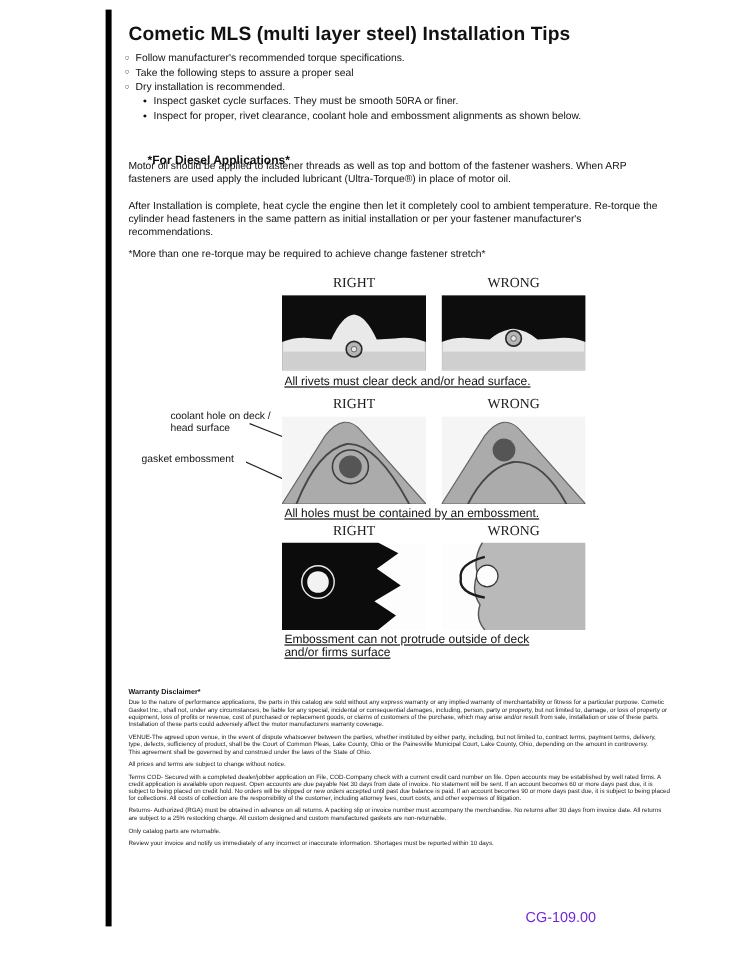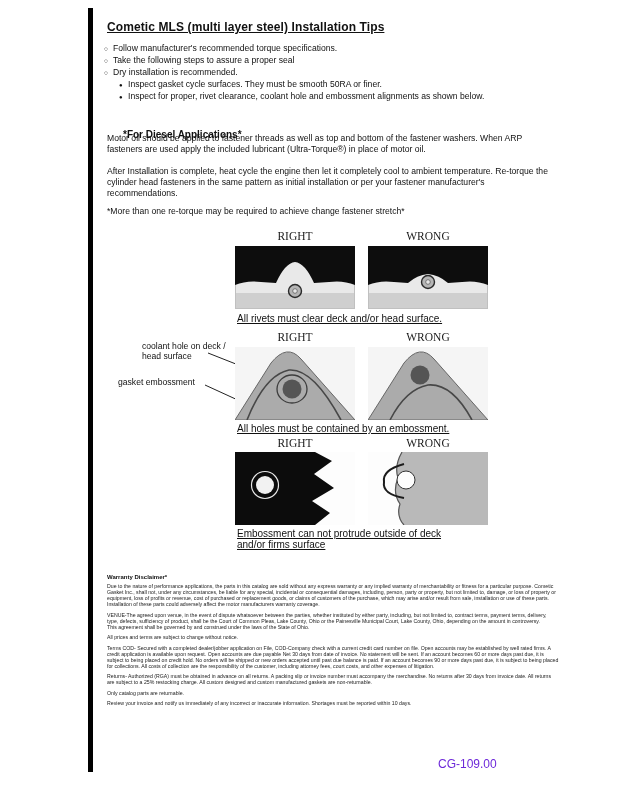--- a/index.html
+++ b/index.html
@@ -2,21 +2,21 @@
 <html><head>
 <meta charset="utf-8">
 <style>
   html,body { margin:0; padding:0; background:#ffffff; }
   .page {
     position:relative; width:618px; height:800px; background:#ffffff;
     font-family:"Liberation Sans", sans-serif; color:#111; overflow:hidden;
   }
   .left-rule { position:absolute; left:88px; top:8px; width:5px; height:764px; background:#000; }
 
-  .title { position:absolute; left:107px; top:20px; margin:0; font-size:12px; font-weight:bold; text-decoration:underline; letter-spacing:.1px; }
+  .title { position:absolute; left:107px; top:20px; margin:0; font-size:16px; font-weight:bold; letter-spacing:.1px; }
 
   .bullets { position:absolute; left:104px; top:42px; width:452px; font-size:8.6px; line-height:12px; }
   .bullet { position:relative; padding-left:9px; }
   .bullet::before { content:"○"; position:absolute; left:0; top:1px; font-size:6.5px; }
   .bullet.sub { margin-left:15px; }
   .bullet.sub::before { content:"●"; font-size:6px; }
 
   .diesel-heading { position:absolute; left:107px; top:113px; margin:16px; font-size:10px; font-weight:bold; }
   .para { position:absolute; left:107px; width:447px; font-size:8.6px; line-height:11px; margin:0; }
   .para1 { top:133px; }

